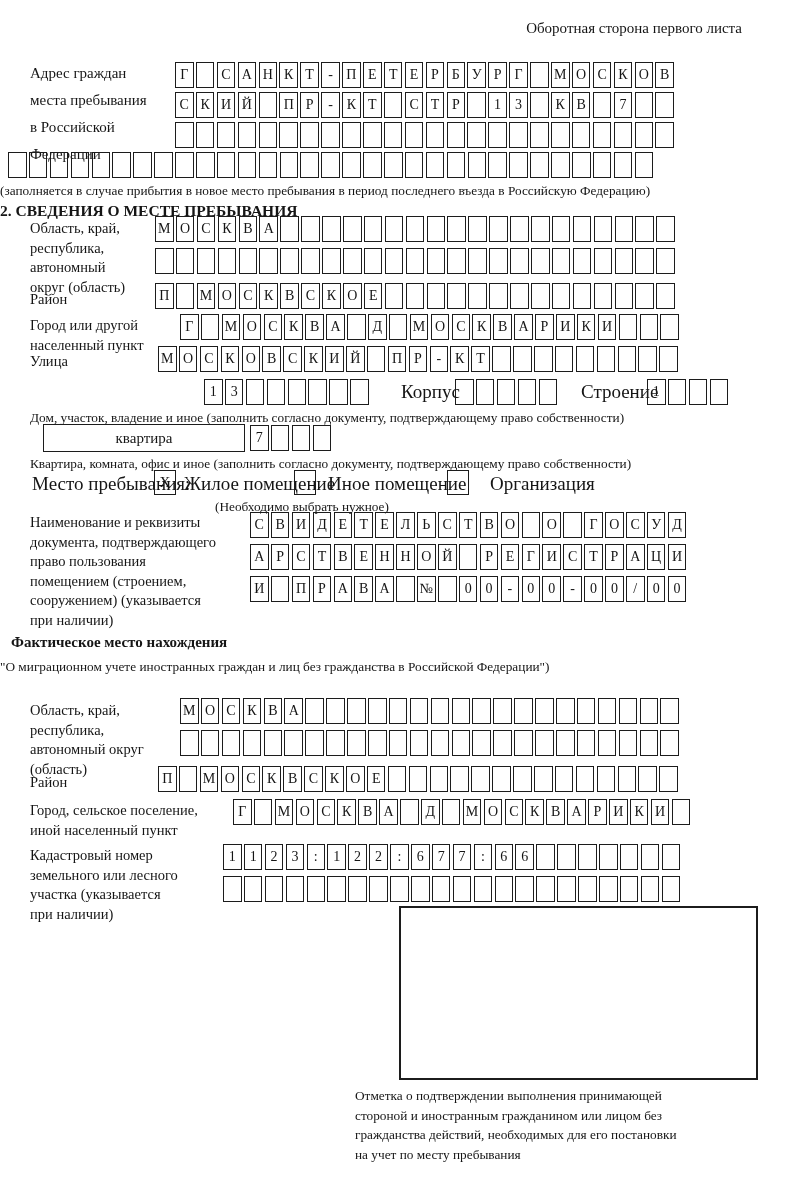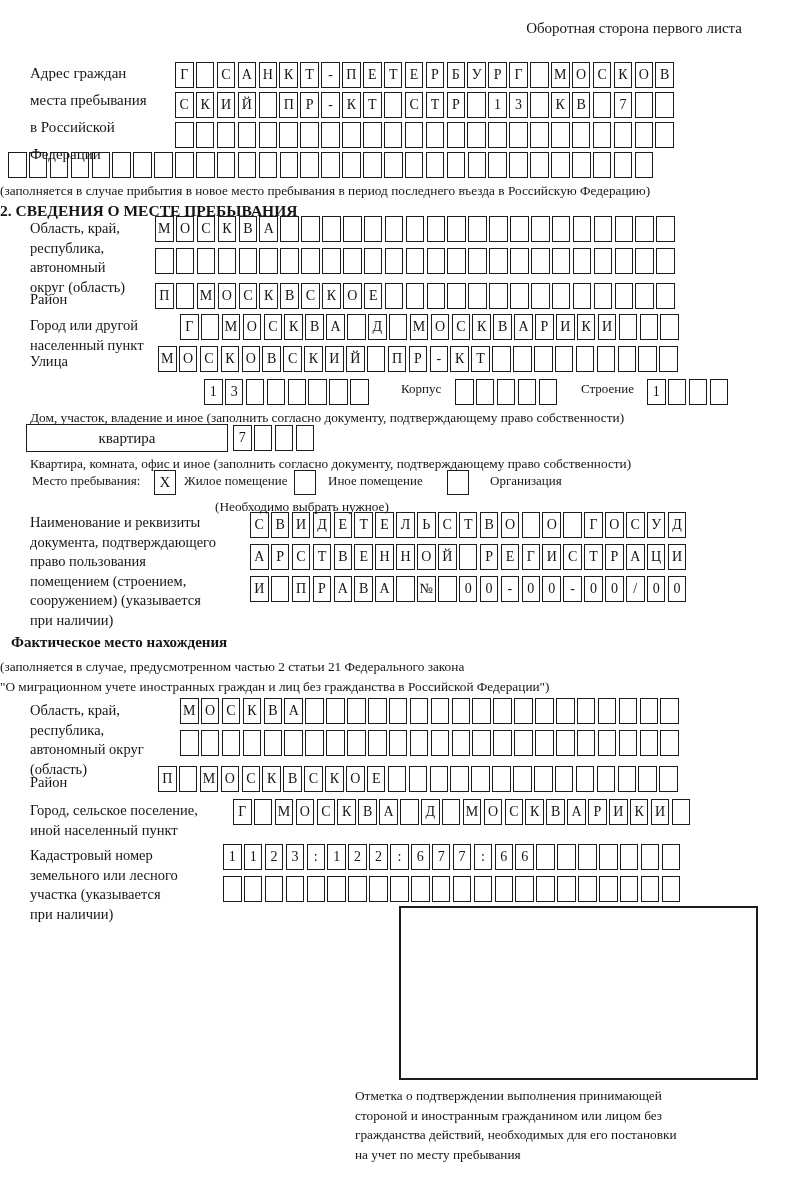--- a/index.html
+++ b/index.html
@@ -26,21 +26,21 @@
   }
   .wbox{
     border:1.7px solid #1c1c1c; height:28px;
     display:flex; align-items:center; justify-content:center; font-size:15px;
   }
   .ckb{
     width:22px; height:25px; border:1.7px solid #1c1c1c;
     display:flex; align-items:center; justify-content:center;
     font-size:15px; position:absolute; top:0;
   }
-  .inline-lbl{ position:absolute; top:3px; font-size:13px; white-space:nowrap; }
+  .inline-lbl{ position:absolute; top:3px; font-size:19px; white-space:nowrap; }
   .stamp-box{ border:2px solid #1c1c1c; width:359px; height:174px; }
 </style>
 </head>
 <body>
 
 <div class="band right fs15" style="top:20px; left:0; width:742px;">Оборотная сторона первого листа</div>
 
 <div class="band lbl-wide" style="top:60px; left:30px;">
     <div>Адрес граждан</div>
     <div>места пребывания</div>
@@ -334,21 +334,21 @@
   <div class="inline-lbl" style="left:548px;">Строение</div>
   <div class="cells" style="position:absolute; left:614px; top:1px;">
       <div class="cb">1</div>
       <div class="cb"></div>
       <div class="cb"></div>
       <div class="cb"></div>
     </div>
 </div>
 <div class="band note" style="top:410px; left:30px; width:760px;">Дом, участок, владение и иное (заполнить согласно документу, подтверждающему право собственности)</div>
 
-<div class="band" style="top:424px; left:26px; width:740px; height:30px;">
+<div class="band" style="top:424px; left:43px; width:740px; height:30px;">
   <div class="wbox" style="position:absolute; left:0; top:0; width:202px;">квартира</div>
   <div class="cells" style="position:absolute; left:207px; top:1px;">
       <div class="cb">7</div>
       <div class="cb"></div>
       <div class="cb"></div>
       <div class="cb"></div>
     </div>
 </div>
 <div class="band note" style="top:456px; left:30px; width:760px;">Квартира, комната, офис и иное (заполнить согласно документу, подтверждающему право собственности)</div>
 
@@ -436,21 +436,20 @@
     <div class="cb">-</div>
     <div class="cb">0</div>
     <div class="cb">0</div>
     <div class="cb">/</div>
     <div class="cb">0</div>
     <div class="cb">0</div>
   </div>
 
 <div class="band center bold fs15" style="top:634px; left:0; width:800px;padding-left:11px;">Фактическое место нахождения</div>
 <div class="band center note" style="top:657px; left:0; width:800px; line-height:19.5px;">
-    <div>(заполняется в случае, предусмотренном частью 2 статьи 21 Федерального закона</div>
     <div>"О миграционном учете иностранных граждан и лиц без гражданства в Российской Федерации")</div>
   </div>
 
 <div class="band lbl" style="top:701px; left:30px;">
     <div>Область, край,</div>
     <div>республика,</div>
     <div>автономный округ</div>
     <div>(область)</div>
   </div>
 <div class="band cells" style="top:698px; left:180px;">

